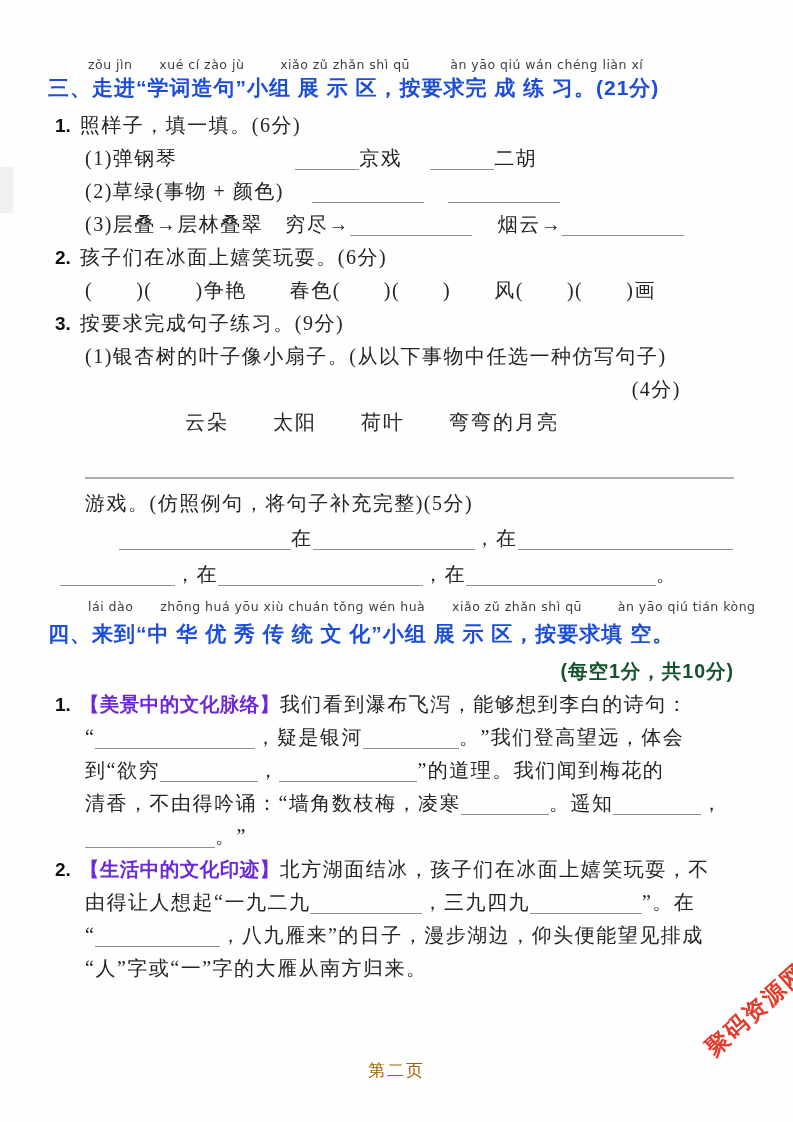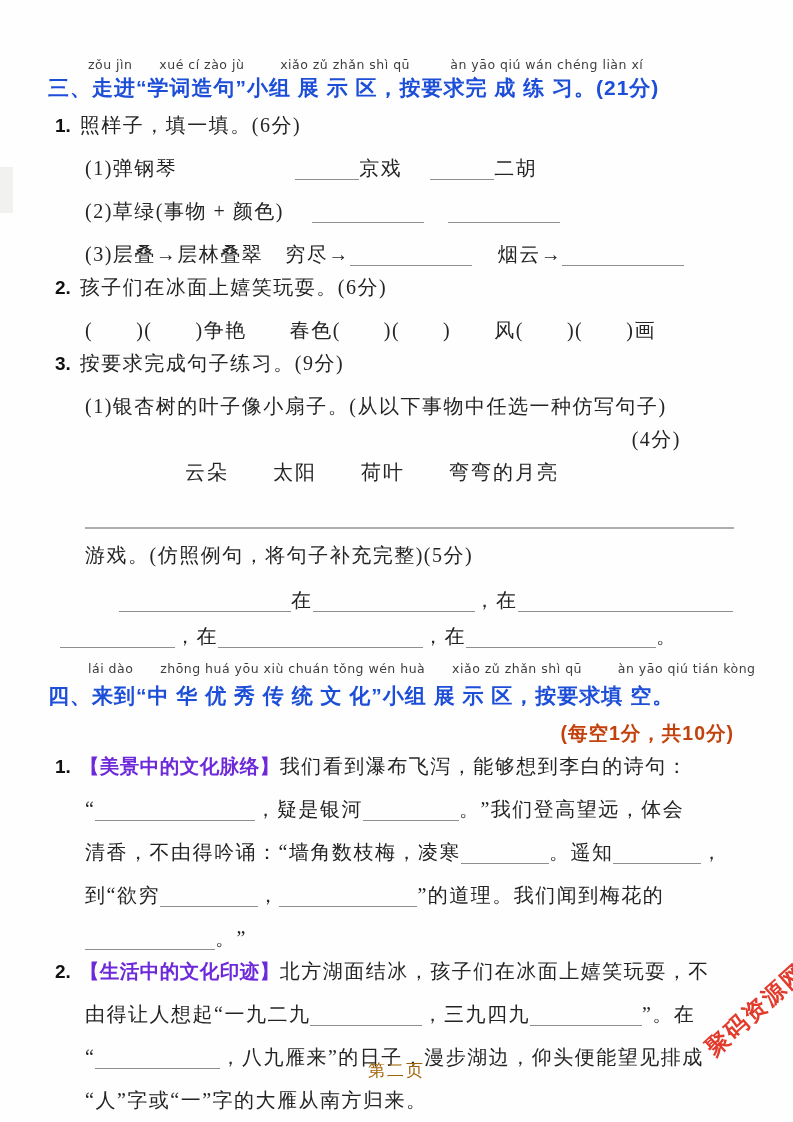--- a/index.html
+++ b/index.html
@@ -25,26 +25,26 @@
   .qnum{
     font-family:"Liberation Sans","DejaVu Sans",sans-serif;
     font-weight:bold;font-size:19px;color:#111;margin-right:9px;letter-spacing:0;
   }
   .qtag{
     font-family:"Liberation Sans","DejaVu Sans",sans-serif;
     font-weight:bold;font-size:19.5px;color:#6d28d9;letter-spacing:.5px;
   }
   .ml7{margin-left:7px;}
   .ml12{margin-left:12px;}
-  .ml37{margin-left:37px;margin-top:10px;}
+  .ml37{margin-left:37px;}
   .options{margin-left:137px;letter-spacing:2px;}
   .score-right{text-align:right;padding-right:53px;}
   .note-right{
     text-align:right;font-family:"Liberation Sans","DejaVu Sans",sans-serif;
-    font-weight:bold;font-size:19.5px;color:#c2410c;letter-spacing:1px;
+    font-weight:bold;font-size:19.5px;color:#14532d;letter-spacing:1px;
   }
   .ansline{height:38px;border-bottom:2px solid #aeaeae;margin:0 0 8px 37px;}
   .blank{display:inline-block;border-bottom:1.6px solid #8f8f8f;height:20px;vertical-align:-5px;}
   .spacer{display:inline-block;height:1px;}
   .emph{position:relative;display:inline-block;}
   .emph::after{
     content:"";position:absolute;left:50%;bottom:-2px;transform:translateX(-50%);
     width:4px;height:4px;border-radius:50%;background:#2c2c2c;
   }
   .gap6{margin-top:6px;}
@@ -100,22 +100,22 @@
 
     <div class="gap6">
       <div class="pinyin">lái dào      zhōng huá yōu xiù chuán tǒng wén huà      xiǎo zǔ zhǎn shì qū        àn yāo qiú tián kòng</div>
       <div class="heading gap4">四、来到“中 华 优 秀 传 统 文 化”小组 展 示 区，按要求填 空。</div>
       <div class="line note-right">(每空1分，共10分)</div>
 
       <div class="line ml7">
         <span class="qnum">1.</span><span class="qtag">【美景中的文化脉络】</span><span>我们看到瀑布飞泻，能够想到李白的诗句：</span>
       </div>
       <div class="line ml37"><span>“</span><span class="blank" style="width: 160px;"></span><span>，疑是银河</span><span class="blank" style="width: 96px;"></span><span>。”我们登高望远，体会</span></div>
+      <div class="line ml37"><span>到“欲穷</span><span class="blank" style="width: 98px;"></span><span>，</span><span class="blank" style="width: 138px;"></span><span>”的道理。我们闻到梅花的</span></div>
       <div class="line ml37"><span>清香，不由得吟诵：“墙角数枝梅，凌寒</span><span class="blank" style="width: 88px;"></span><span>。遥知</span><span class="blank" style="width: 88px;"></span><span>，</span></div>
-      <div class="line ml37"><span>到“欲穷</span><span class="blank" style="width: 98px;"></span><span>，</span><span class="blank" style="width: 138px;"></span><span>”的道理。我们闻到梅花的</span></div>
       <div class="line ml37"><span class="blank" style="width: 130px;"></span><span>。”</span></div>
 
       <div class="line ml7">
         <span class="qnum">2.</span><span class="qtag">【生活中的文化印迹】</span><span>北方湖面结冰，孩子们在冰面上嬉笑玩耍，不</span>
       </div>
       <div class="line ml37"><span>由得让人想起“一九二九</span><span class="blank" style="width: 112px;"></span><span>，三九四九</span><span class="blank" style="width: 112px;"></span><span>”。在</span></div>
       <div class="line ml37"><span>“</span><span class="blank" style="width: 125px;"></span><span>，八九雁来”的日子，漫步湖边，仰头便能望见排成</span></div>
       <div class="line ml37">“人”字或“一”字的大雁从南方归来。</div>
     </div>
 

